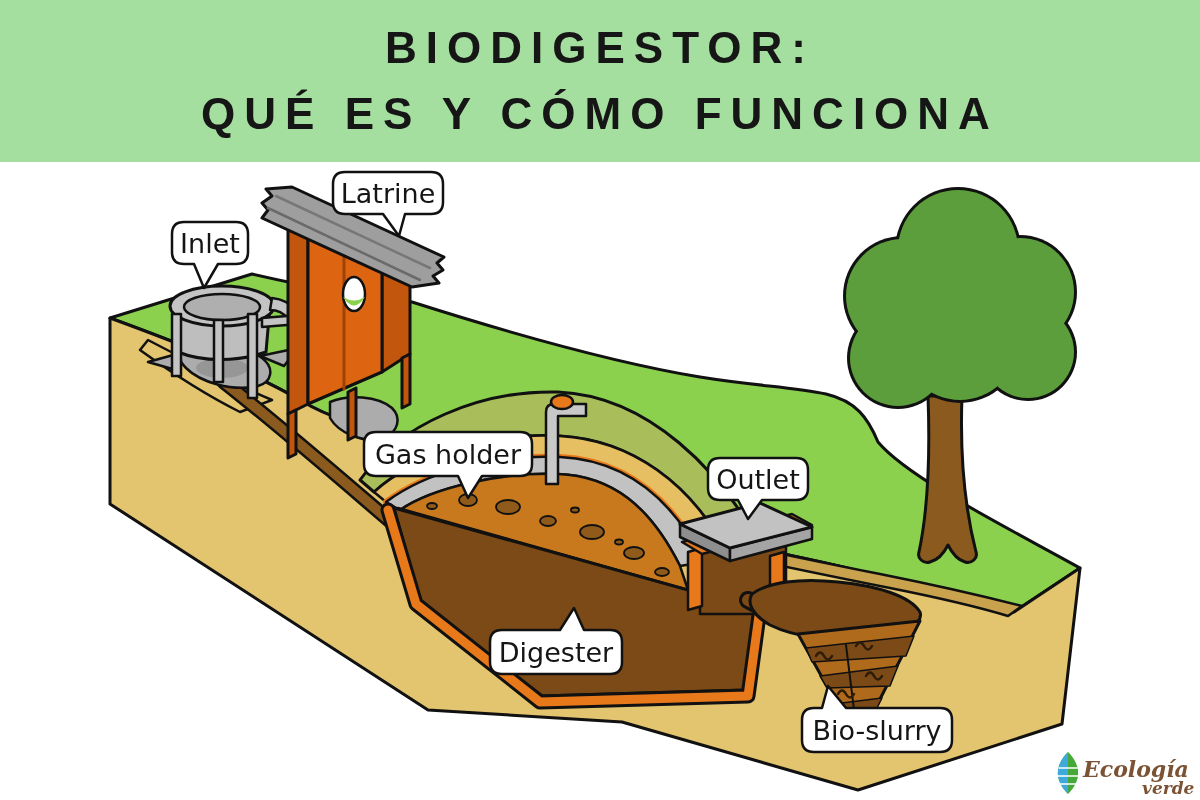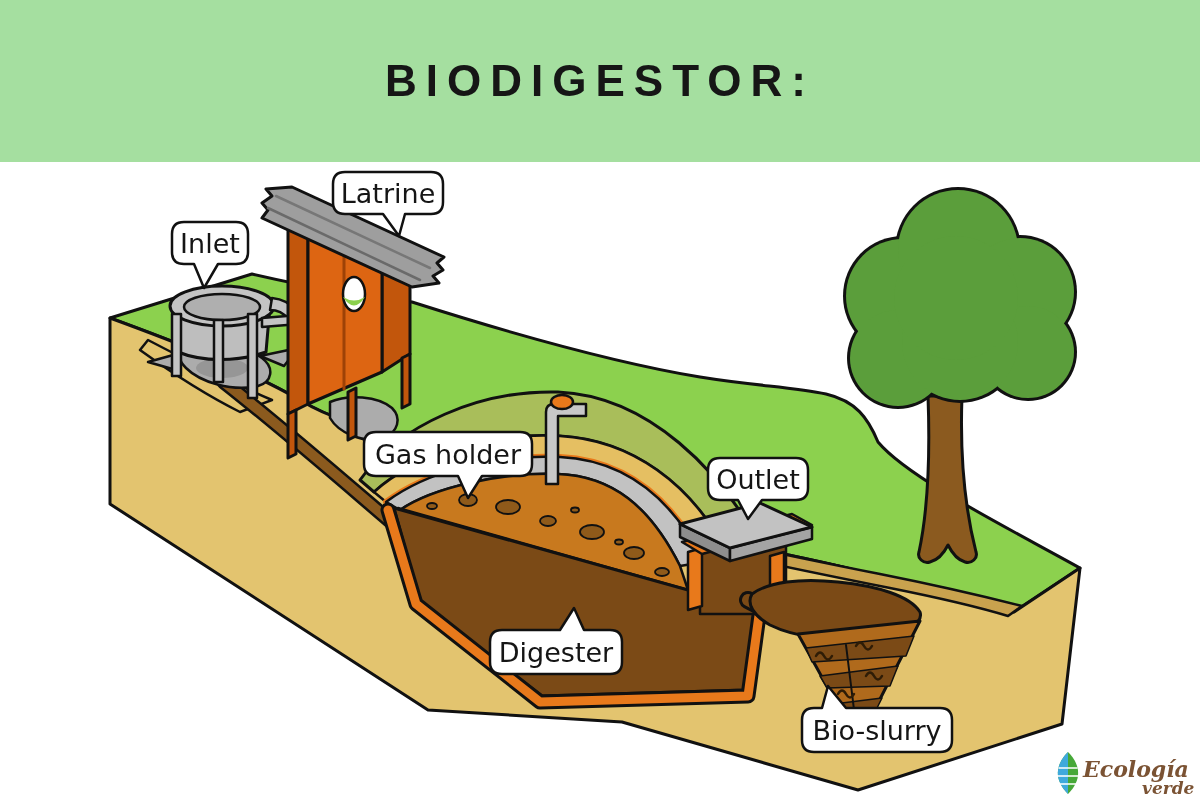--- a/index.html
+++ b/index.html
@@ -16,20 +16,21 @@
   .logo-text1{font-family:"DejaVu Serif","Liberation Serif",serif;font-style:italic;font-weight:bold;font-size:22px;}
   .logo-text2{font-family:"DejaVu Serif","Liberation Serif",serif;font-style:italic;font-weight:bold;font-size:17px;}
 </style>
 </head>
 <body>
 
 <div class="page">
 
   <div class="header" style="background:#A5DFA0;color:#161616;">
     <div class="title-line">BIODIGESTOR:</div>
+    <div class="title-line">QUÉ ES Y CÓMO FUNCIONA</div>
   </div>
 
   <svg class="scene" width="1200" height="800" viewBox="0 0 1200 800">
 
     <g>
       <path fill="#8CD14E" stroke="#111" stroke-width="3" d="M110,318 L252,274
            C330,292 372,298 412,302
            C500,330 610,362 700,377
            C755,386 795,387 826,394
            C856,401 868,418 878,442

